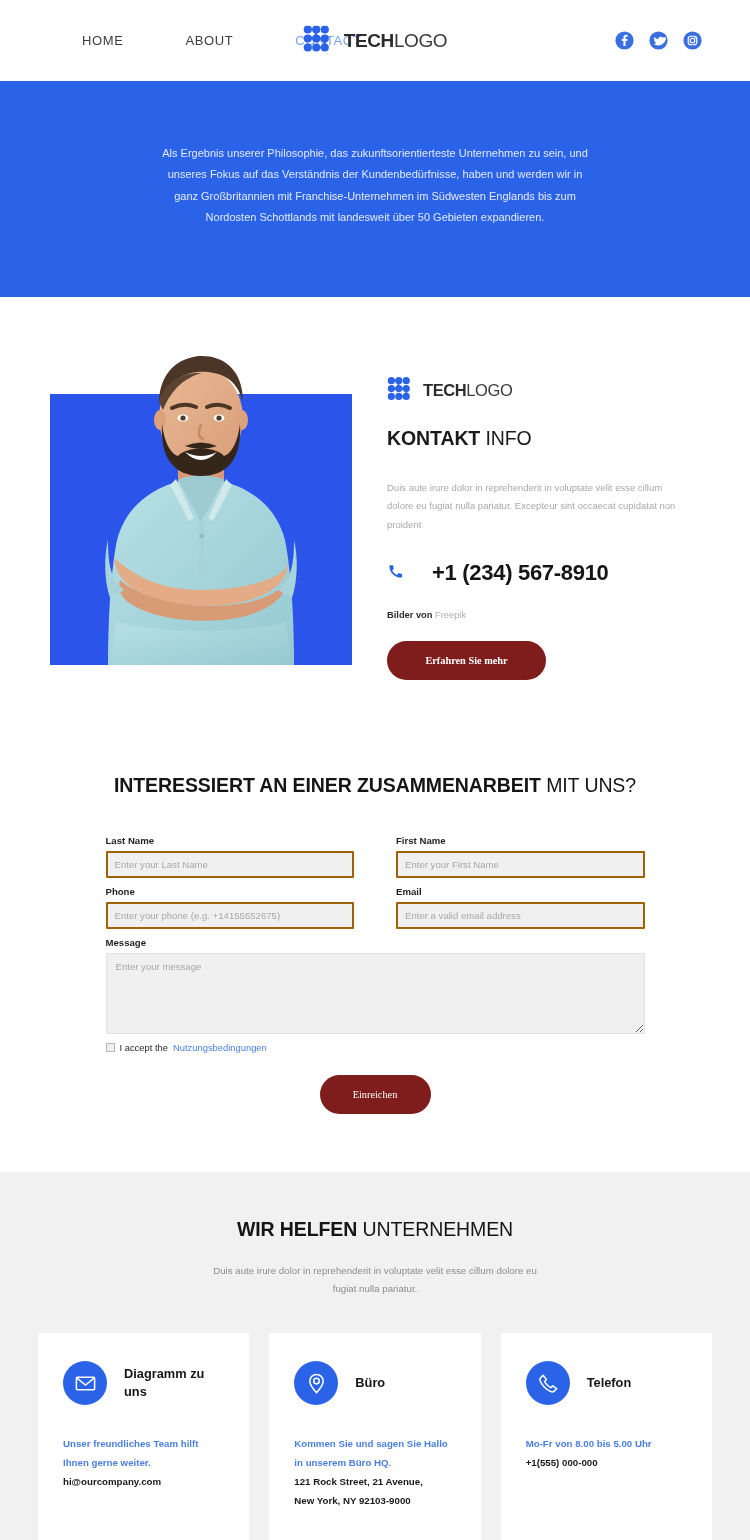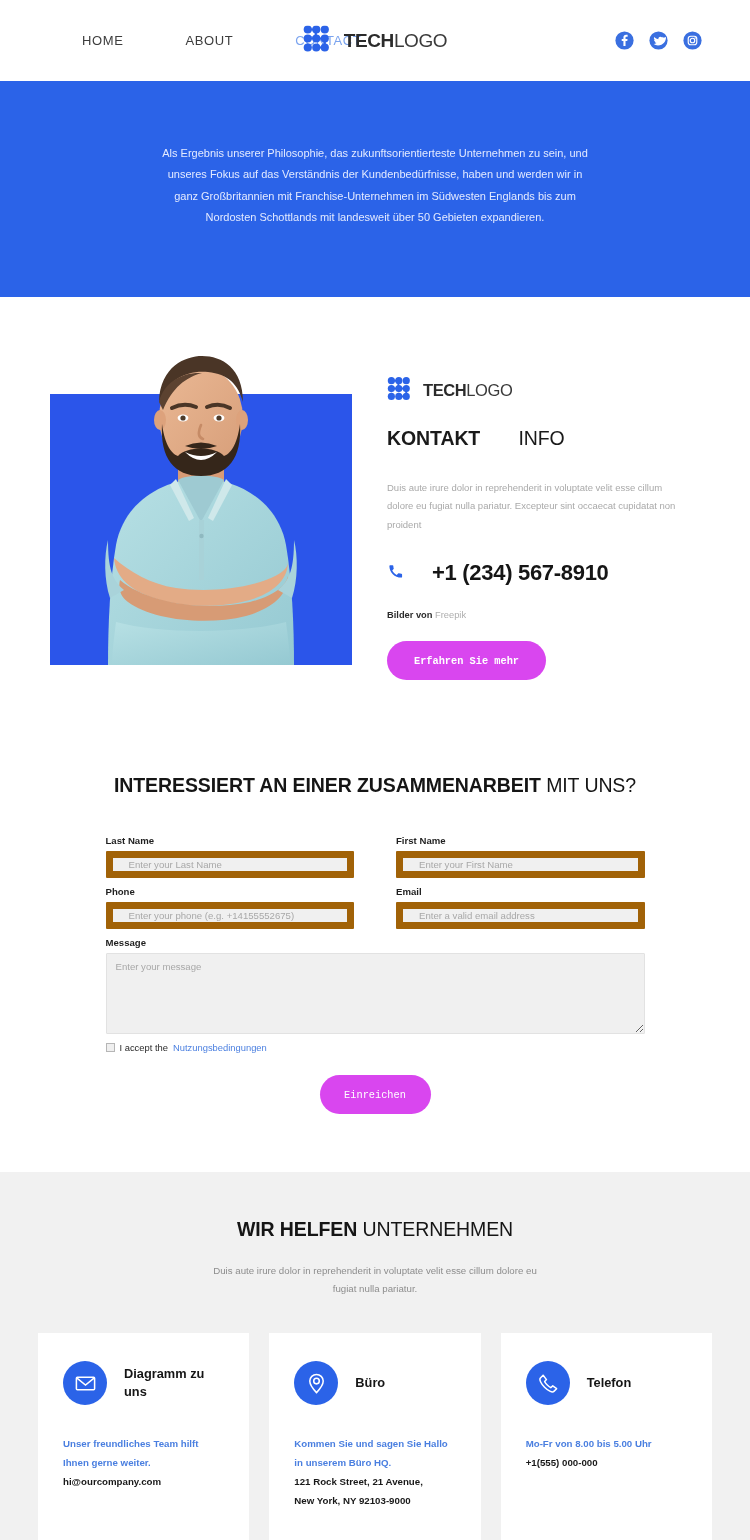--- a/index.html
+++ b/index.html
@@ -107,21 +107,21 @@
   .info-col { flex: 1; padding-left: 35px; padding-top: 40px; }
   .info-logo { display: flex; align-items: center; gap: 8px; margin-bottom: 22px; }
   .info-logo .brand-text { font-size: 16.5px; }
   .info-col h2 {
     font-size: 19.5px;
     letter-spacing: -0.1px;
     color: #1a1a1a;
     margin-bottom: 29px;
   }
   .info-col h2 .strong { font-weight: 700; }
-  .info-col h2 .light { font-weight: 400; margin-left: 33px; }
+  .info-col h2 .light { font-weight: 400; }
   .info-desc {
     font-size: 9.5px;
     line-height: 1.95;
     color: #a9a9a9;
     max-width: 302px;
     margin-bottom: 26px;
   }
   .phone-row { display: flex; align-items: center; gap: 26px; margin-bottom: 24px; }
   .phone-num {
     font-size: 22px;
@@ -129,25 +129,25 @@
     color: #151515;
     letter-spacing: -0.3px;
   }
   .credit { font-size: 9.3px; margin-bottom: 21px; }
   .credit .lbl { color: #2b2b2b; font-weight: 700; }
   .credit .src { color: #aeaeae; font-weight: 400; }
   .btn-pill {
     display: inline-flex;
     align-items: center;
     justify-content: center;
-    background: #d946ef;
+    background: #7f1d1d;
     color: #ffffff;
     border: none;
     border-radius: 23px;
-    font-family: Liberation Mono, monospace;
+    font-family: Liberation Serif, serif;
     cursor: pointer;
   }
   .btn-learn { width: 159px; height: 39px; font-size: 10.3px; font-weight: 700; }
 
   
   .form-section { background: #fff; padding: 42px 0 58px; }
   .form-title {
     text-align: center;
     font-size: 19.5px;
     color: #151515;
@@ -163,22 +163,22 @@
     display: block;
     font-size: 9.6px;
     font-weight: 700;
     color: #1f1f1f;
     margin-bottom: 5px;
   }
   .inp {
     width: 100%;
     height: 27px;
     background: #f0f0f0;
-    border: 7px solid #a16207;
-    padding: 0 16px;
+    border: 2px solid #a16207;
+    padding: 0 7px;
     font-size: 9.6px;
     color: #555;
     font-family: "Liberation Sans", sans-serif;
     border-radius: 1px;
   }
   .inp::placeholder { color: #a8a8a8; }
   .txa {
     width: 100%;
     height: 81px;
     background: #f0f0f0;

